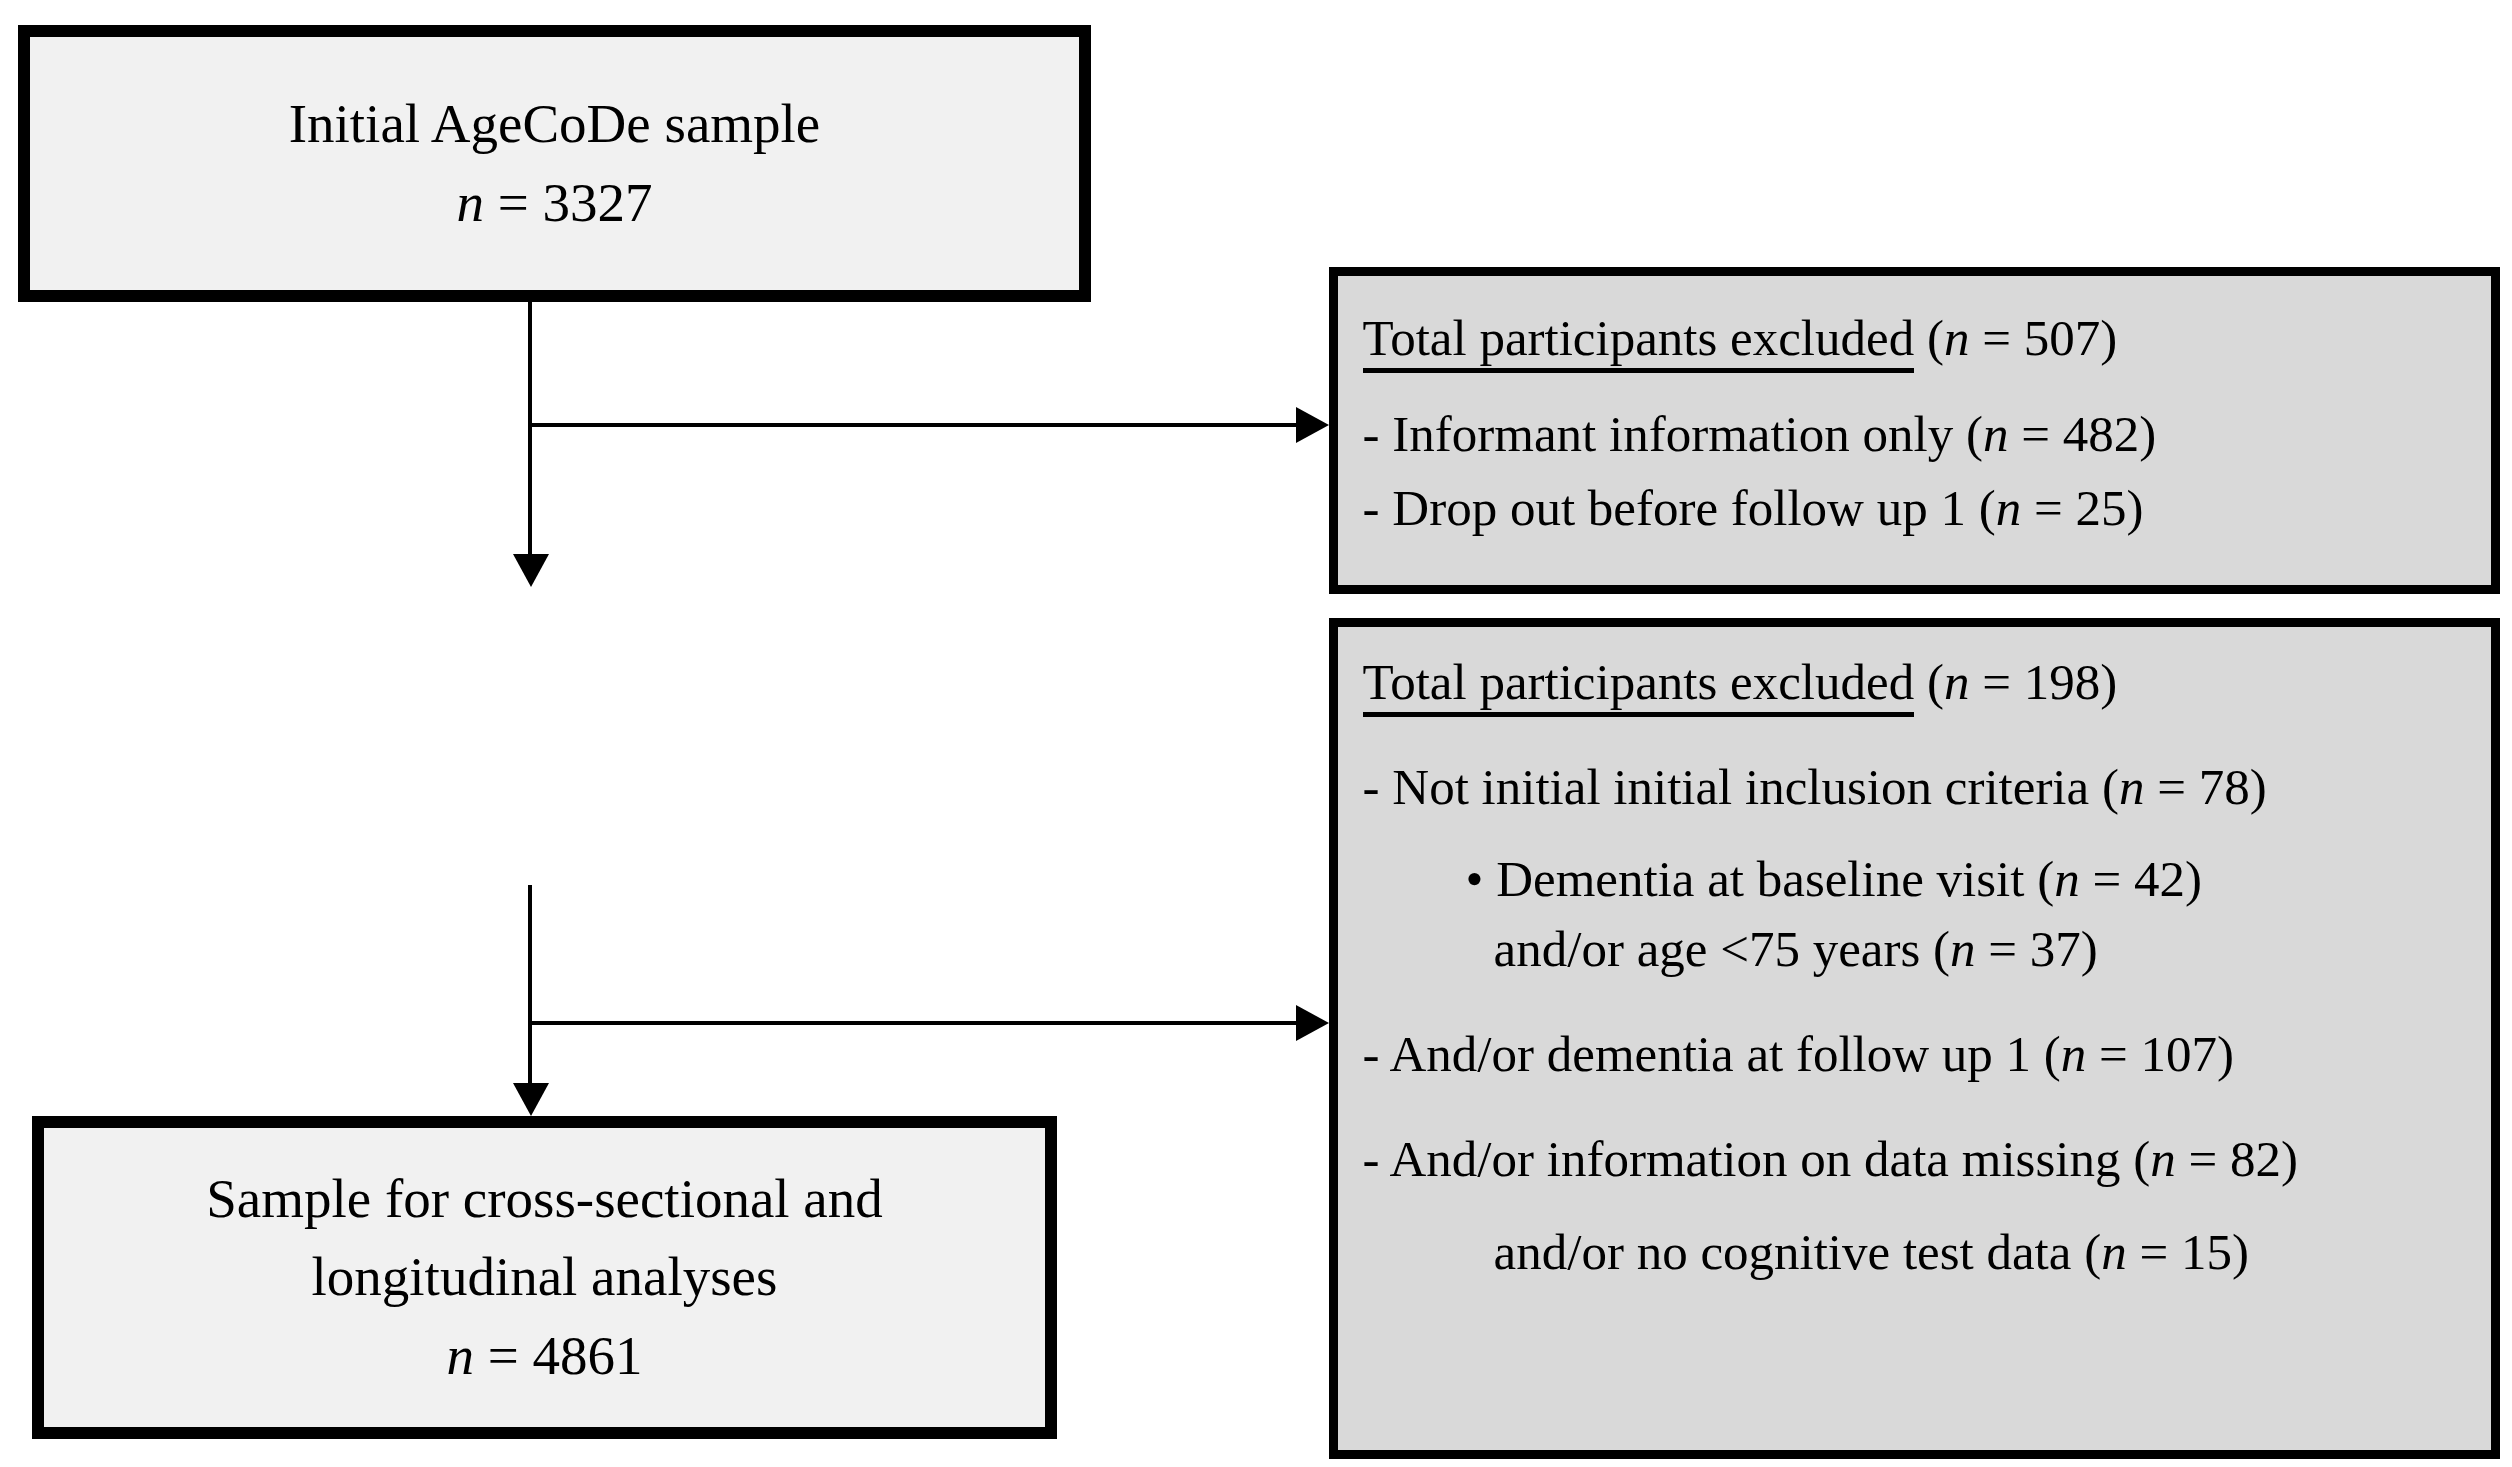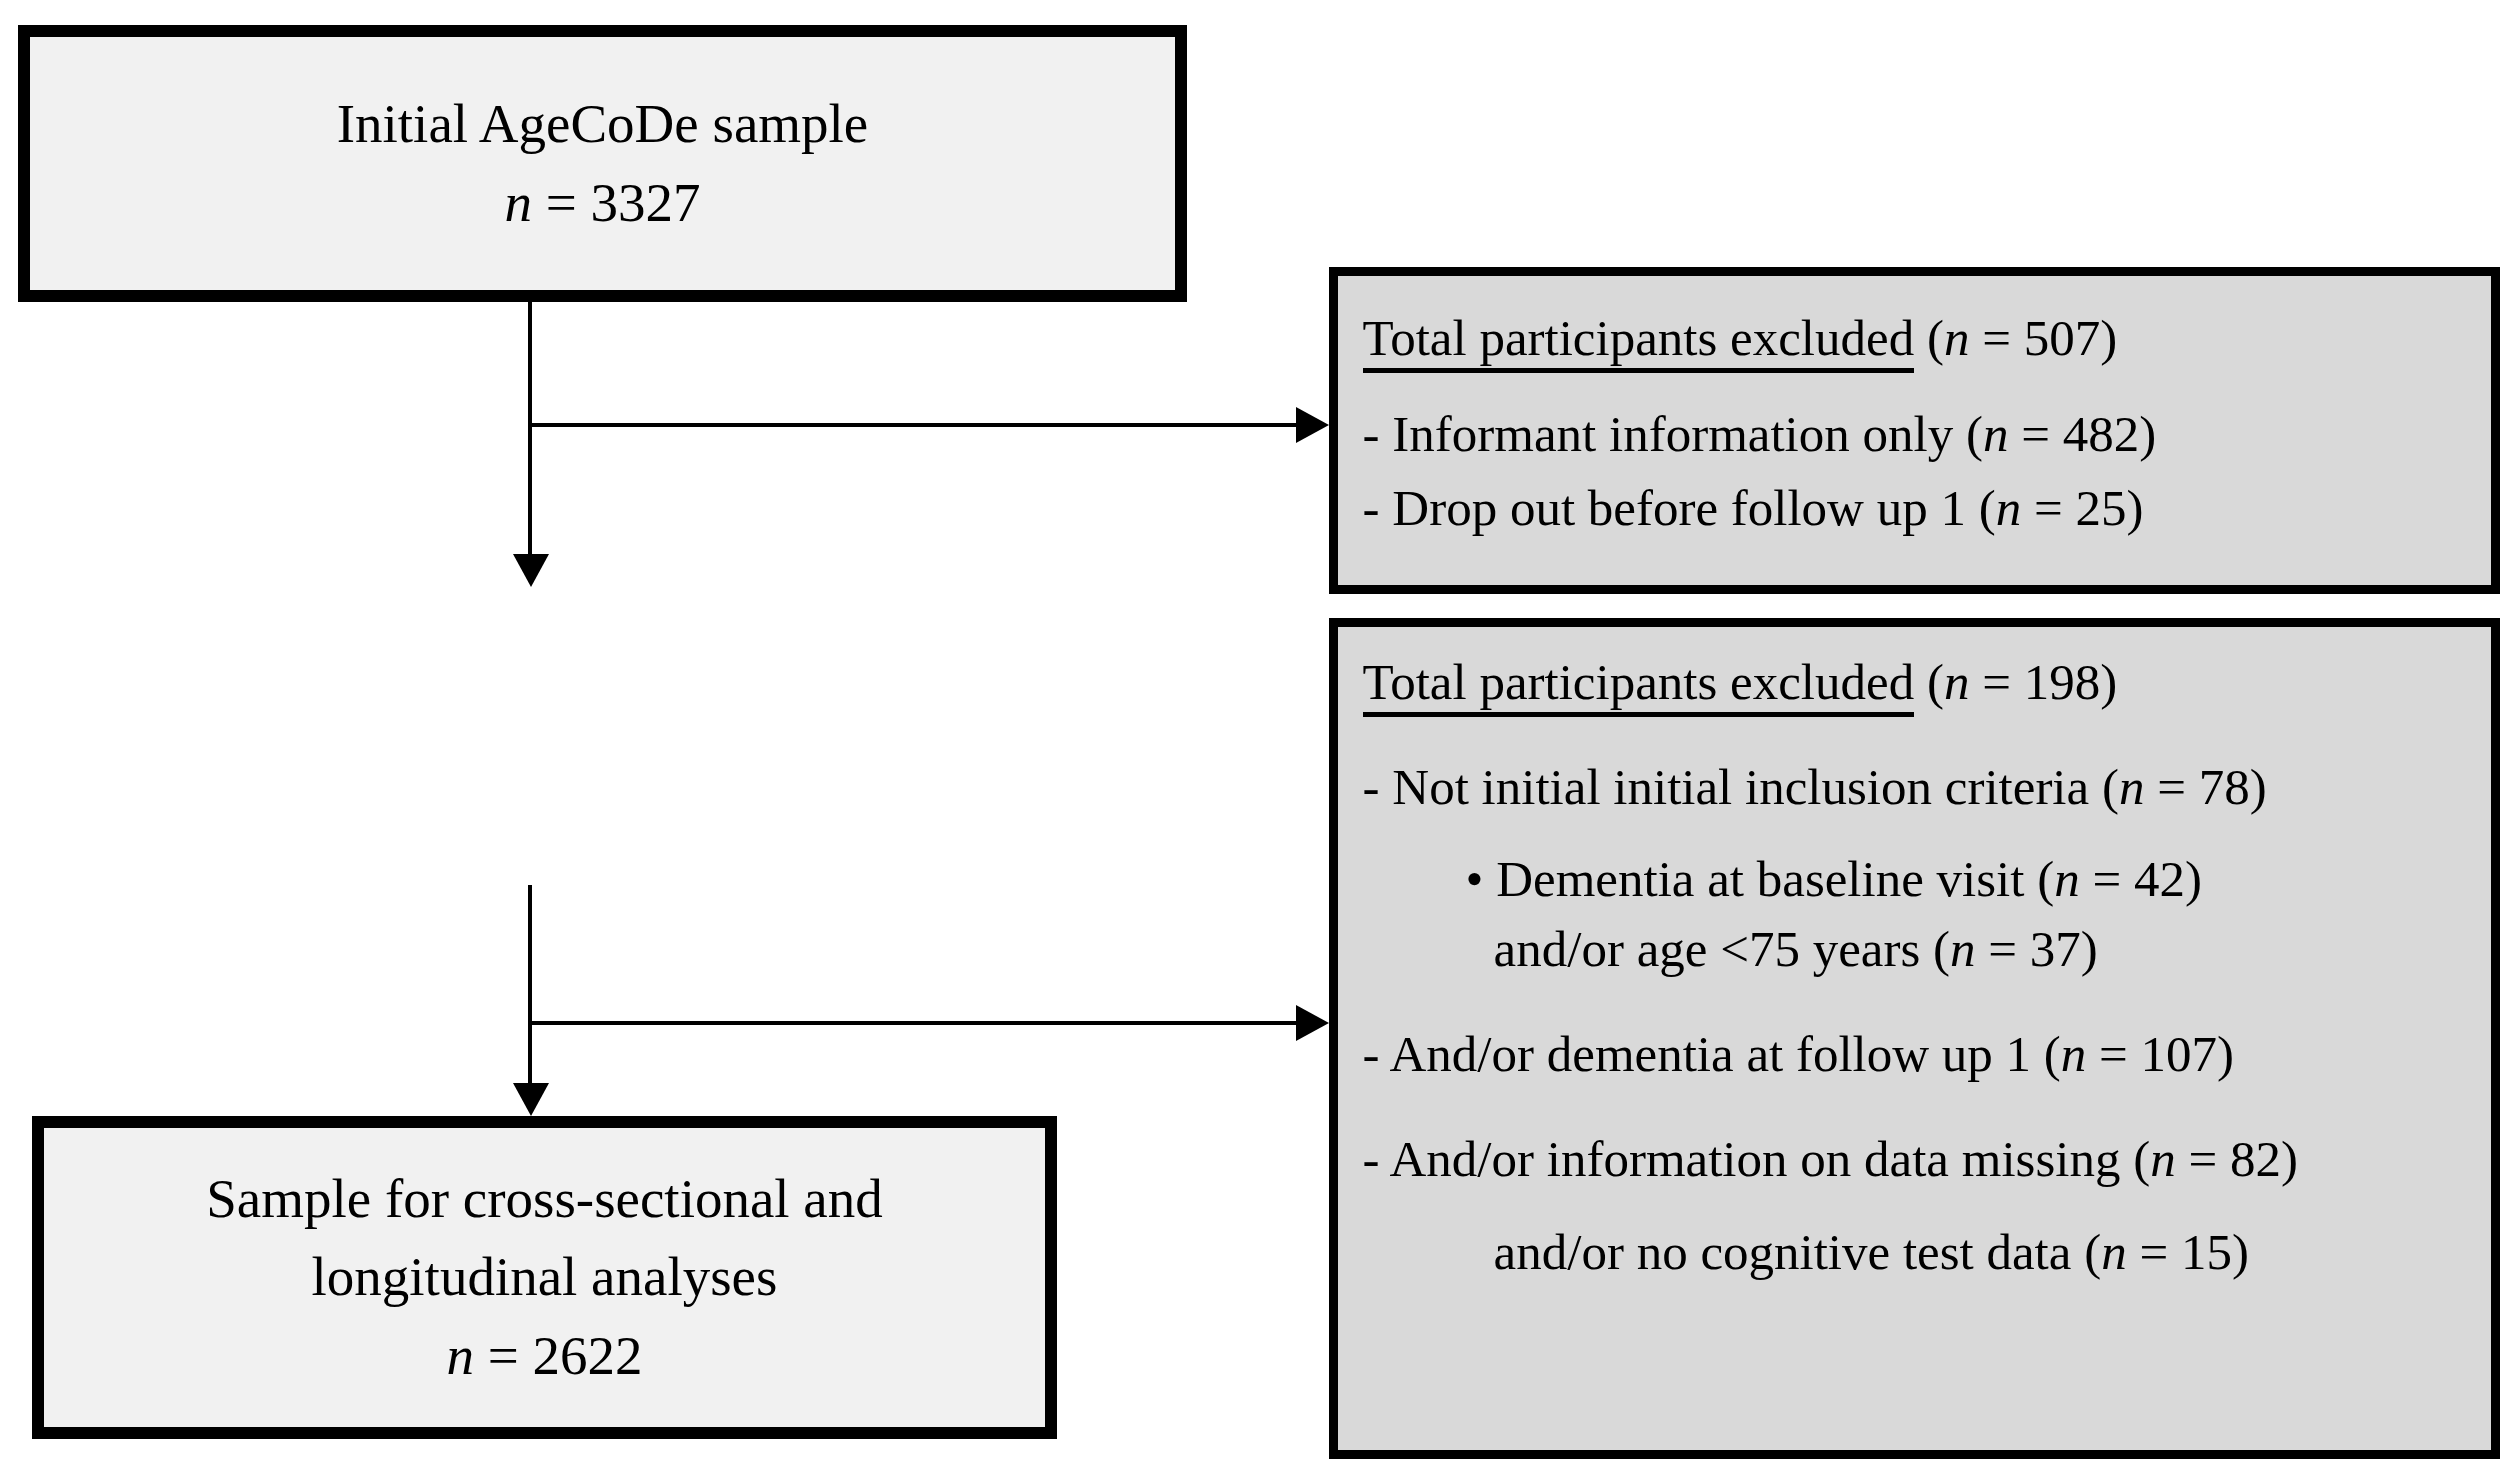--- a/index.html
+++ b/index.html
@@ -24,21 +24,21 @@
     border: 12.3px solid #000000;
     box-sizing: border-box;
     display: flex;
     flex-direction: column;
     align-items: center;
     justify-content: center;
     text-align: center;
     font-size: 55px;
     line-height: 1.42;
   }
-  #box1 { left: 18px;  top: 25px;   width: 1169px; height: 277px; }
+  #box1 { left: 18px;  top: 25px;   width: 1073px; height: 277px; }
   #box2 { left: 14.4px;  top: 586px;  width: 1033px; height: 299px; }
   #box3 { left: 32px;  top: 1116px; width: 1025px; height: 323px; }
 
   
   .gbox {
     position: absolute;
     background: #d9d9d9;
     border: 9px solid #000000;
     box-sizing: border-box;
     font-size: 51px;
@@ -95,21 +95,21 @@
 
   <div class="lbox" id="box1">
     <div>Initial AgeCoDe sample</div>
     <div><span class="it">n</span><span> = 3327</span></div>
   </div>
 
 
   <div class="lbox" id="box3">
     <div>Sample for cross-sectional and</div>
     <div>longitudinal analyses</div>
-    <div><span class="it">n</span><span> = 2622</span></div>
+    <div><span class="it">n</span><span> = 4861</span></div>
   </div>
 
   <div class="gbox" id="boxA">
     <div class="heading"><span class="u">Total participants excluded</span><span> (</span><span class="it">n</span><span> = 507)</span></div>
     <div class="itemA1"><span>- Informant information only (</span><span class="it">n</span><span> = 482)</span></div>
     <div><span>- Drop out before follow up 1 (</span><span class="it">n</span><span> = 25)</span></div>
   </div>
 
   <div class="gbox" id="boxB">
     <div class="heading"><span class="u">Total participants excluded</span><span> (</span><span class="it">n</span><span> = 198)</span></div>

